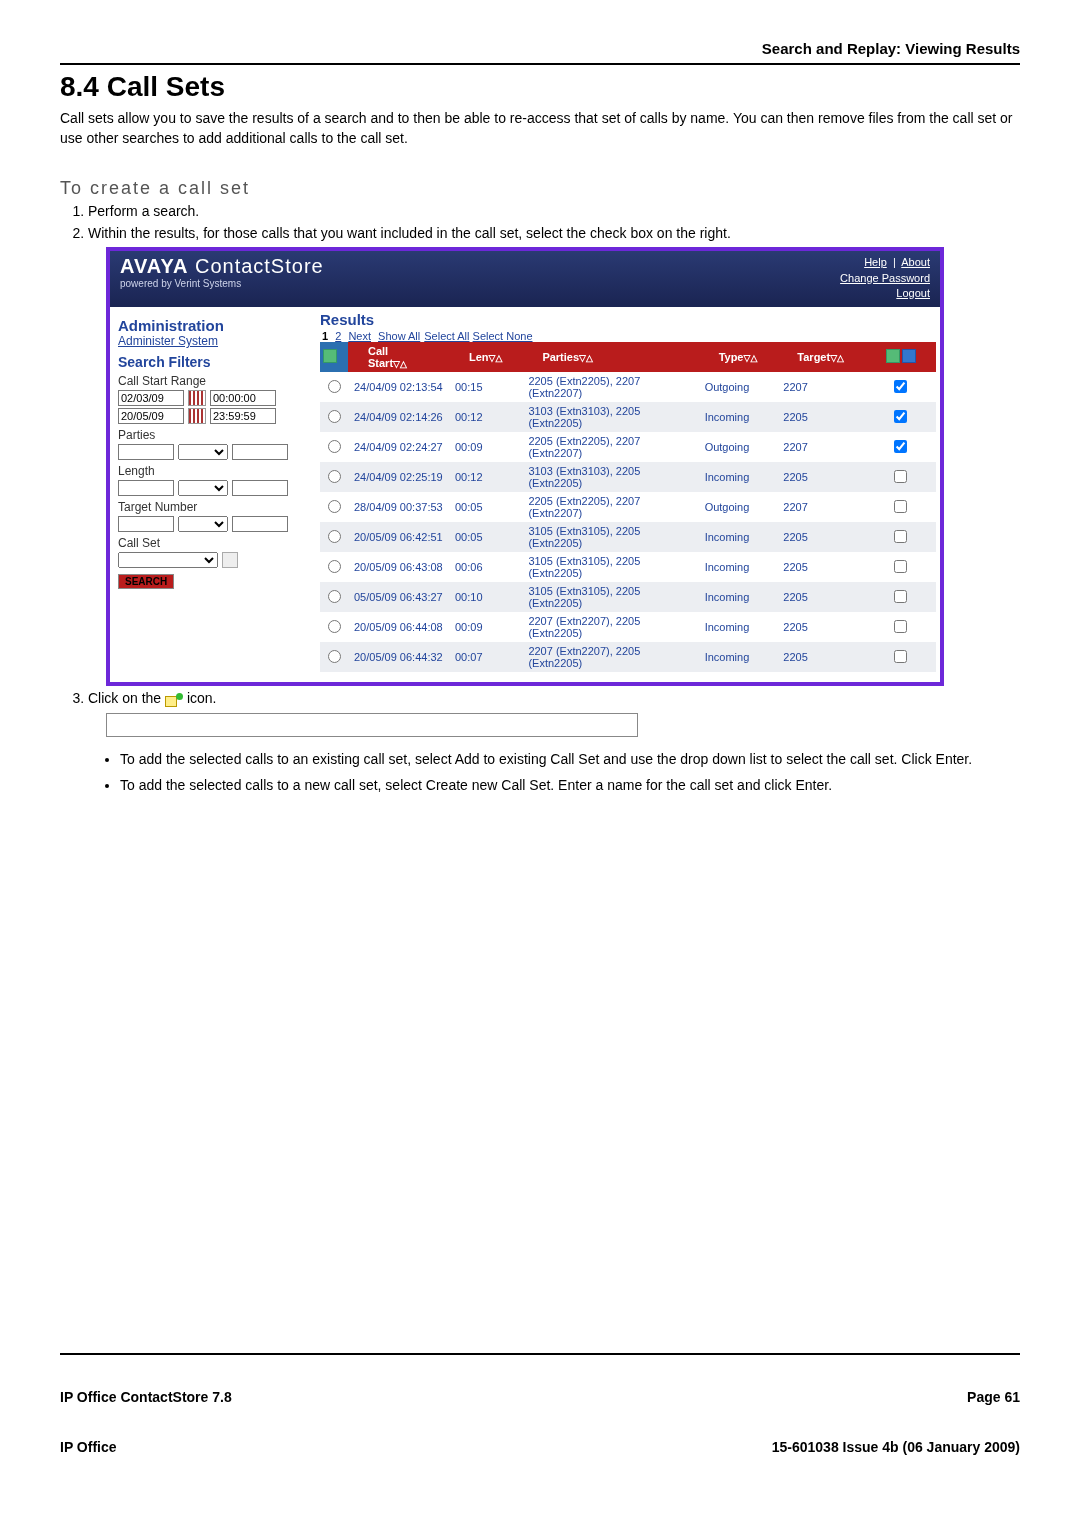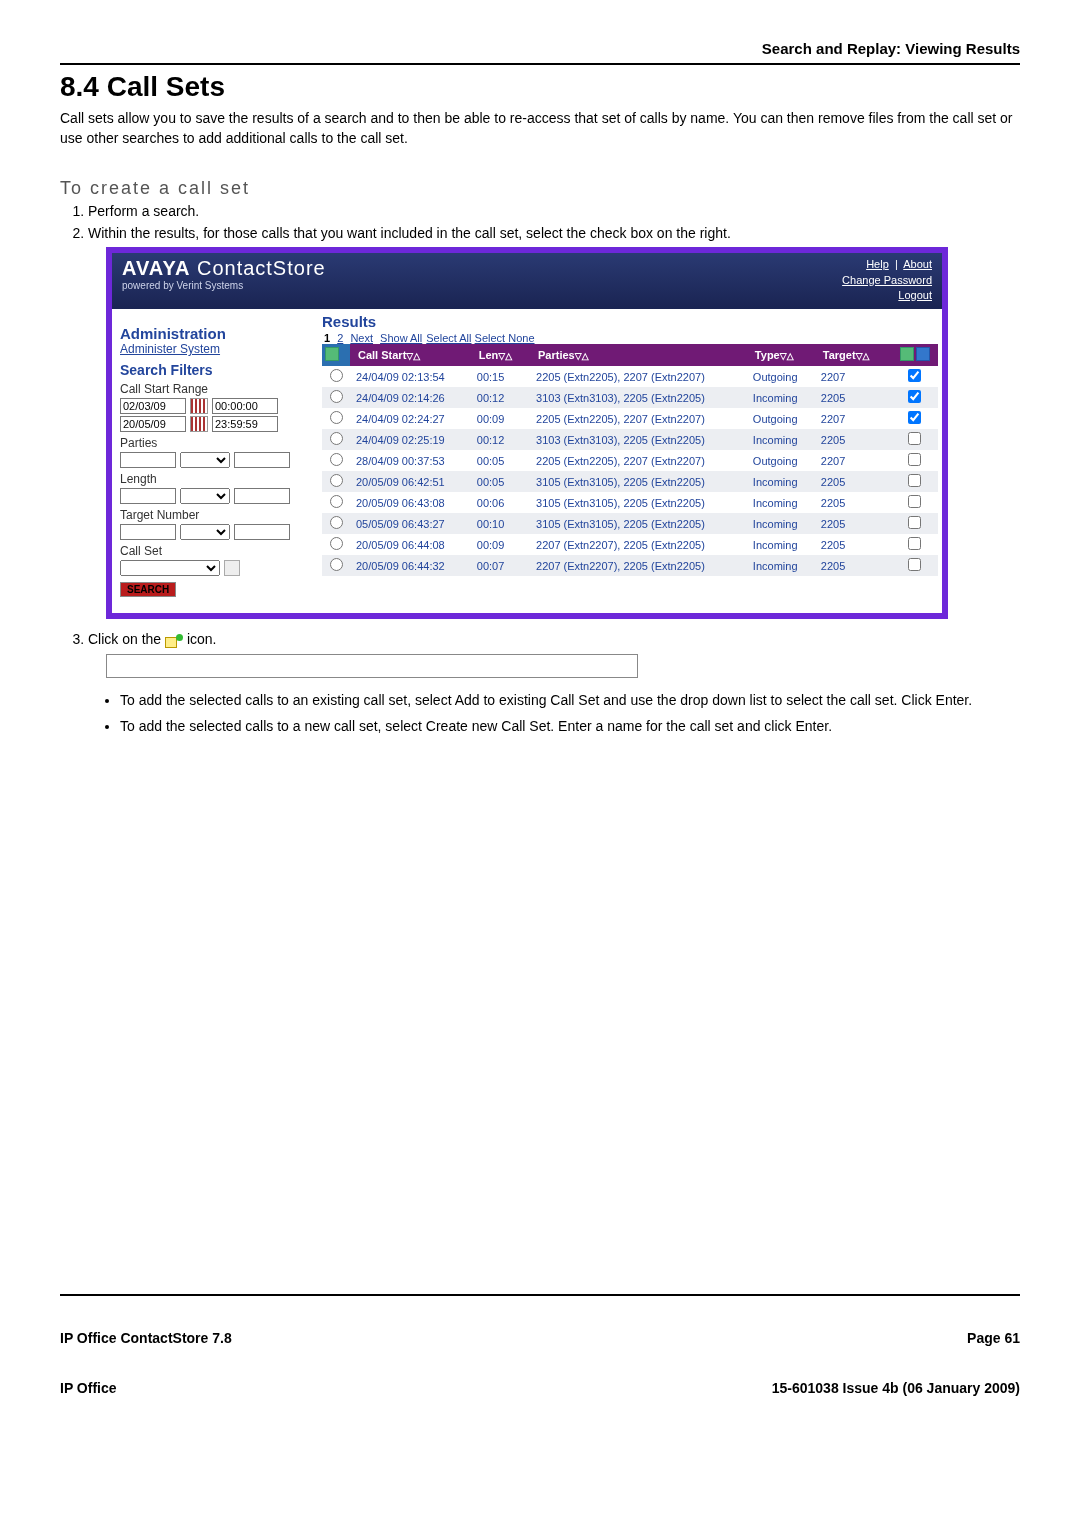--- a/index.html
+++ b/index.html
@@ -42,43 +42,43 @@
     font-size: 14px;
   }
   ol.steps li { margin-bottom: 6px; }
   ul.bullets {
     margin: 4px 0 0 60px;
     padding: 0;
     font-size: 14px;
   }
   ul.bullets li { margin-bottom: 10px; }
   .app-shot {
-    border: 6px solid #6d28d9;
-    margin: 4px 0 12px 46px;
+    border: 4px solid #6d28d9;
+    margin: 4px 0 4px 46px;
     width: 830px;
     background: #fff;
     font-size: 12px;
   }
   .app-header {
     background: linear-gradient(#2a3a73, #1a2452);
     color: #fff;
     display: flex;
     justify-content: space-between;
     padding: 4px 10px 6px 10px;
   }
   .brand { display:flex; flex-direction:column; }
   .brand-main { font-size: 20px; font-weight: normal; letter-spacing:1px;}
   .brand-main b { font-weight:bold; }
   .brand-sub { font-size: 10px; text-align:left; color:#cdd3e9;}
   .hdr-links { text-align:right; font-size:11px; line-height:1.4;}
   .hdr-links span { text-decoration: underline; cursor:pointer;}
   .app-body { display:flex; }
   .sidebar {
     width: 190px;
-    padding: 16px 8px;
+    padding: 10px 8px;
     font-size: 12px;
   }
   .sidebar .admin-title { color:#22459c; font-weight:bold; font-size:15px;}
   .sidebar a.link { color:#22459c; text-decoration:underline; font-size:12px; display:block; margin-bottom:6px;}
   .sidebar .sf-title { color:#22459c; font-weight:bold; font-size:14px; margin-top:4px;}
   .sidebar label { display:block; color:#333; margin-top:4px;}
   .row-inp { display:flex; gap:4px; align-items:center; margin-top:2px;}
   .row-inp input[type=text] { width:60px; font-size:11px; border:1px solid #777; padding:1px 2px;}
   .cal-icon {
     width:16px;height:14px;
@@ -98,22 +98,22 @@
     border:1px solid #888; background:#b91c1c;font-weight:bold;
   }
   .results { flex:1; padding:4px 4px 10px 4px; }
   .results .r-title { color:#22459c; font-weight:bold; font-size:15px;}
   .pager { font-size:11px; color:#22459c; display:flex; justify-content:flex-start; margin:2px 2px 0 2px;}
   .pager .left span { margin-right:4px;}
   .pager .left span.cur { color:#000; font-weight:bold; text-decoration:none;}
   .pager span { text-decoration:underline; cursor:pointer;}
   .tbl { width:100%; border-collapse:collapse; font-size:11px;}
   .tbl thead th {
-    background:#701a75; color:#fff; font-weight:bold;
-    text-align:left; padding:3px 8px; font-size:11px;
+    background:#b91c1c; color:#fff; font-weight:bold;
+    text-align:left; padding:3px 20px; font-size:11px;
   }
   .tbl thead th:first-child { background:#2b6fb0; width:16px; padding:3px;}
   .tbl thead th .sort { font-size:9px;}
   .tbl thead th.right-icons { text-align:right; white-space:nowrap;}
   .tbl tbody td { padding:3px 6px; color:#22459c;}
   .tbl tbody tr.odd td { background:#eceef2;}
   .tbl tbody tr.eve td { background:#ffffff;}
   .tbl tbody td.radio { text-align:center; width:16px;}
   .tbl tbody td.chk { text-align:center; width:18px;}
   input[type=radio].r, input[type=checkbox].c { margin:0;}

